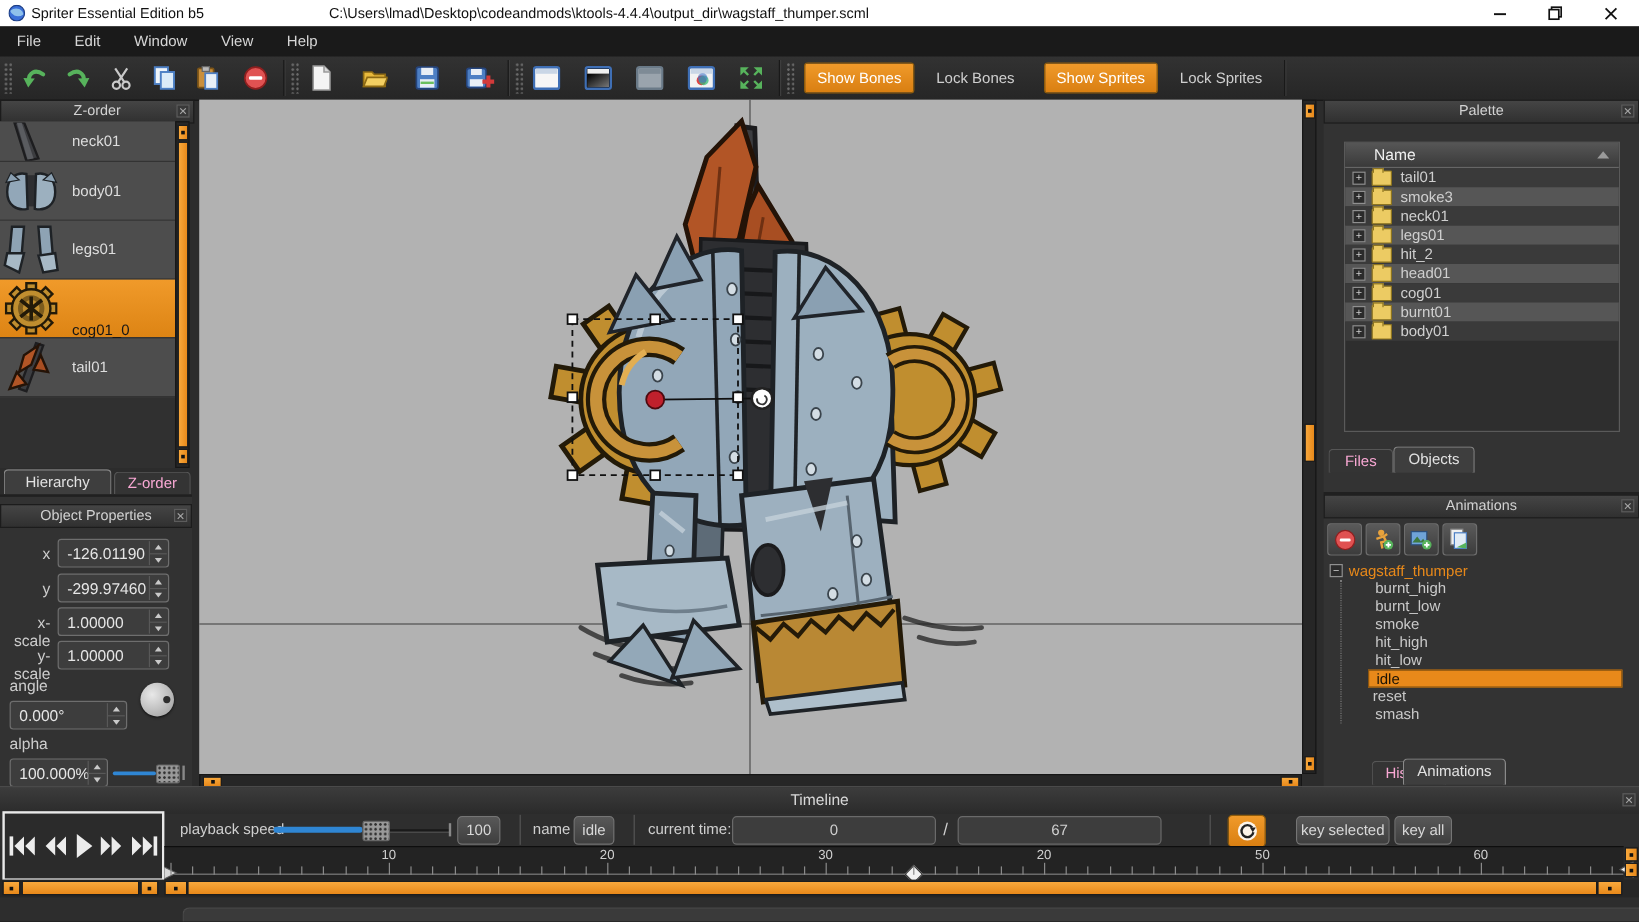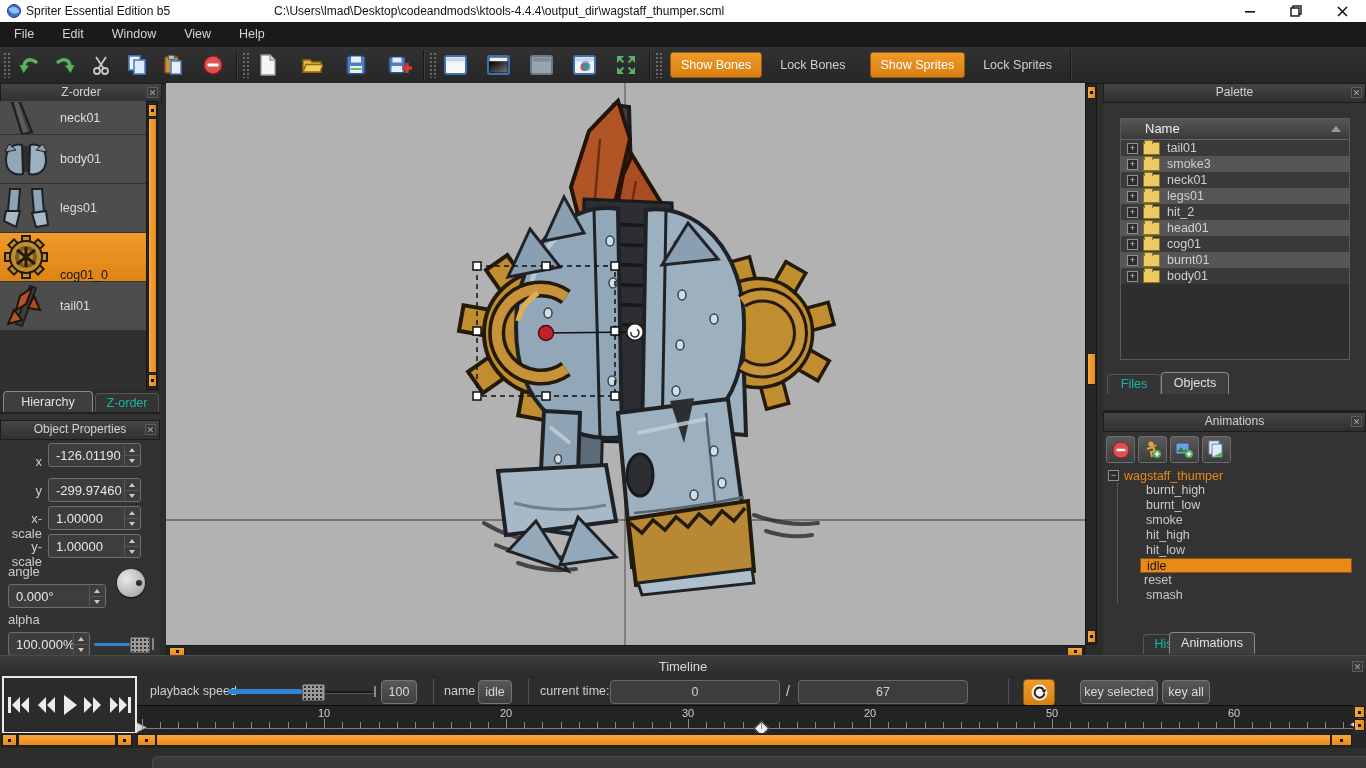--- a/index.html
+++ b/index.html
@@ -20,21 +20,21 @@
   .tbtn{width:30px;height:28px;display:flex;align-items:center;justify-content:center;}
   .toggle-btn{height:24px;padding:0 10px;margin:0 4px;border-radius:3px;display:flex;align-items:center;font-size:12.5px;color:#cfcfcf;}
   .toggle-btn.on{background:linear-gradient(#f09a2a,#d97f12);border:1px solid #8f5c0c;color:#ffffff;}
 
   
   .panel-hdr{height:18px;background:linear-gradient(#454545,#303030);border:1px solid #1c1c1c;
              text-align:center;line-height:17px;color:#d2d2d2;font-size:12px;position:relative;}
   .close-x{position:absolute;right:3px;top:3px;width:11px;height:11px;font-size:9px;line-height:11px;
            text-align:center;color:#a8a8a8;border:1px solid #5c5c5c;background:#383838;box-sizing:border-box;}
   .tab{position:absolute;bottom:0;background:#343434;border:1px solid #565656;border-bottom:none;
-       border-radius:4px 4px 0 0;color:#14b8a6;text-align:center;font-size:12.5px;}
+       border-radius:4px 4px 0 0;color:#f9a8d4;text-align:center;font-size:12.5px;}
   .tab.active{background:#3e3e3e;border-color:#8a8a8a;color:#e2e2e2;}
 
   
   .zlist{left:0;top:101px;width:146px;height:289px;background:#303030;overflow:hidden;}
   .zrow{height:48px;background:#4d4d4d;border-bottom:1px solid #333;display:flex;align-items:center;}
   .zrow.sel{background:linear-gradient(#f09a2a,#dd8414);}
   .zrow .zlabel{color:#dedede;font-size:12.5px;margin-left:8px;}
   .zrow.sel .zlabel{color:#161616;margin-top:35px;}
   .zthumb{width:52px;height:44px;display:flex;align-items:center;justify-content:center;flex:none;}
   .vscroll{position:absolute;background:#262626;border:1px solid #161616;box-sizing:border-box;}
@@ -348,21 +348,21 @@
     <div class="tab" style="left:95px;width:62px;height:18px;line-height:18px;">Z-order</div>
   </div>
 
   <div class="abs" style="left:0;top:412px;width:160px;height:243px;background:#323232;border-top:2px solid #202020;">
     <div class="panel-hdr" style="margin-top:6px;">
       <span>Object Properties</span>
       <span class="close-x">✕</span>
     </div>
     <div style="position:relative;height:219px;">
       <span class="flabel" style="left:2px;top:14px;">x</span>
-      <div class="fbox" style="left:48px;top:3px;width:93px;height:24px;">
+      <div class="fbox" style="left:48px;top:9px;width:93px;height:24px;">
         <span class="val">-126.01190</span>
         <span class="spin">
             <i class="up"></i>
             <i class="dn"></i>
           </span>
       </div>
       <span class="flabel" style="left:2px;top:43px;">y</span>
       <div class="fbox" style="left:48px;top:38px;width:93px;height:24px;">
         <span class="val">-299.97460</span>
         <span class="spin">

